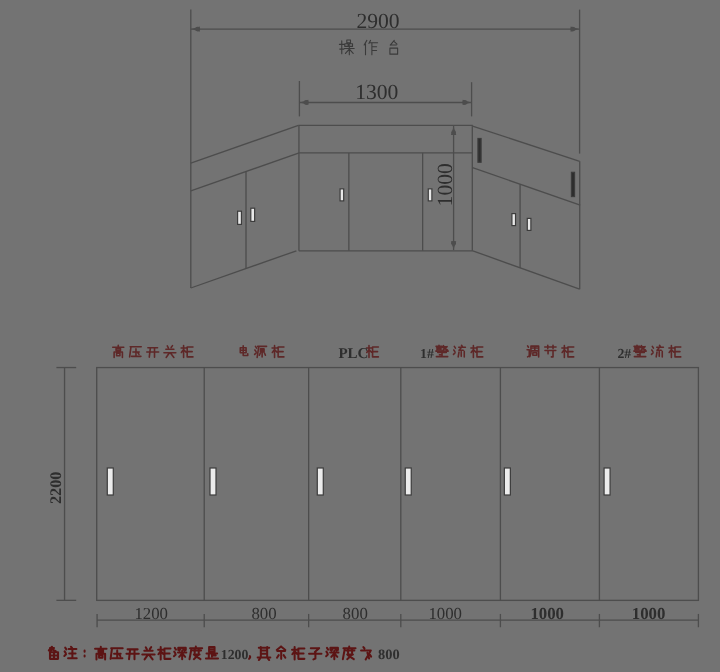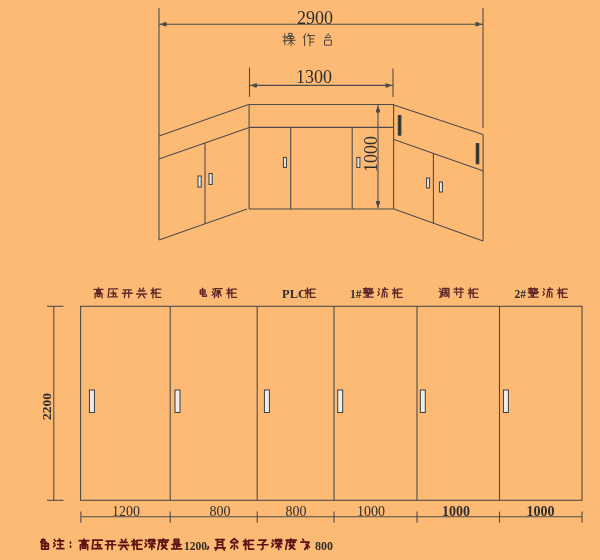--- a/index.html
+++ b/index.html
@@ -1,16 +1,16 @@
 <!DOCTYPE html>
 <html><head>
 <meta charset="utf-8">
 <style>
 html,body{margin:0;padding:0;background:#ffffff;}
-#page{position:relative;width:600px;height:560px;background:#fdba74;font-family:"Liberation Serif",serif;}
+#page{position:relative;width:600px;height:560px;background:#737373;font-family:"Liberation Serif",serif;}
 svg{position:absolute;left:0;top:0;}
 text{font-family:"Liberation Serif",serif;fill:#2e2e2e;}
 </style>
 </head>
 <body>
 <div id="page">
 <svg width="600" height="560" viewBox="0 0 600 560">
 <defs>
 
 <g id="cao">

